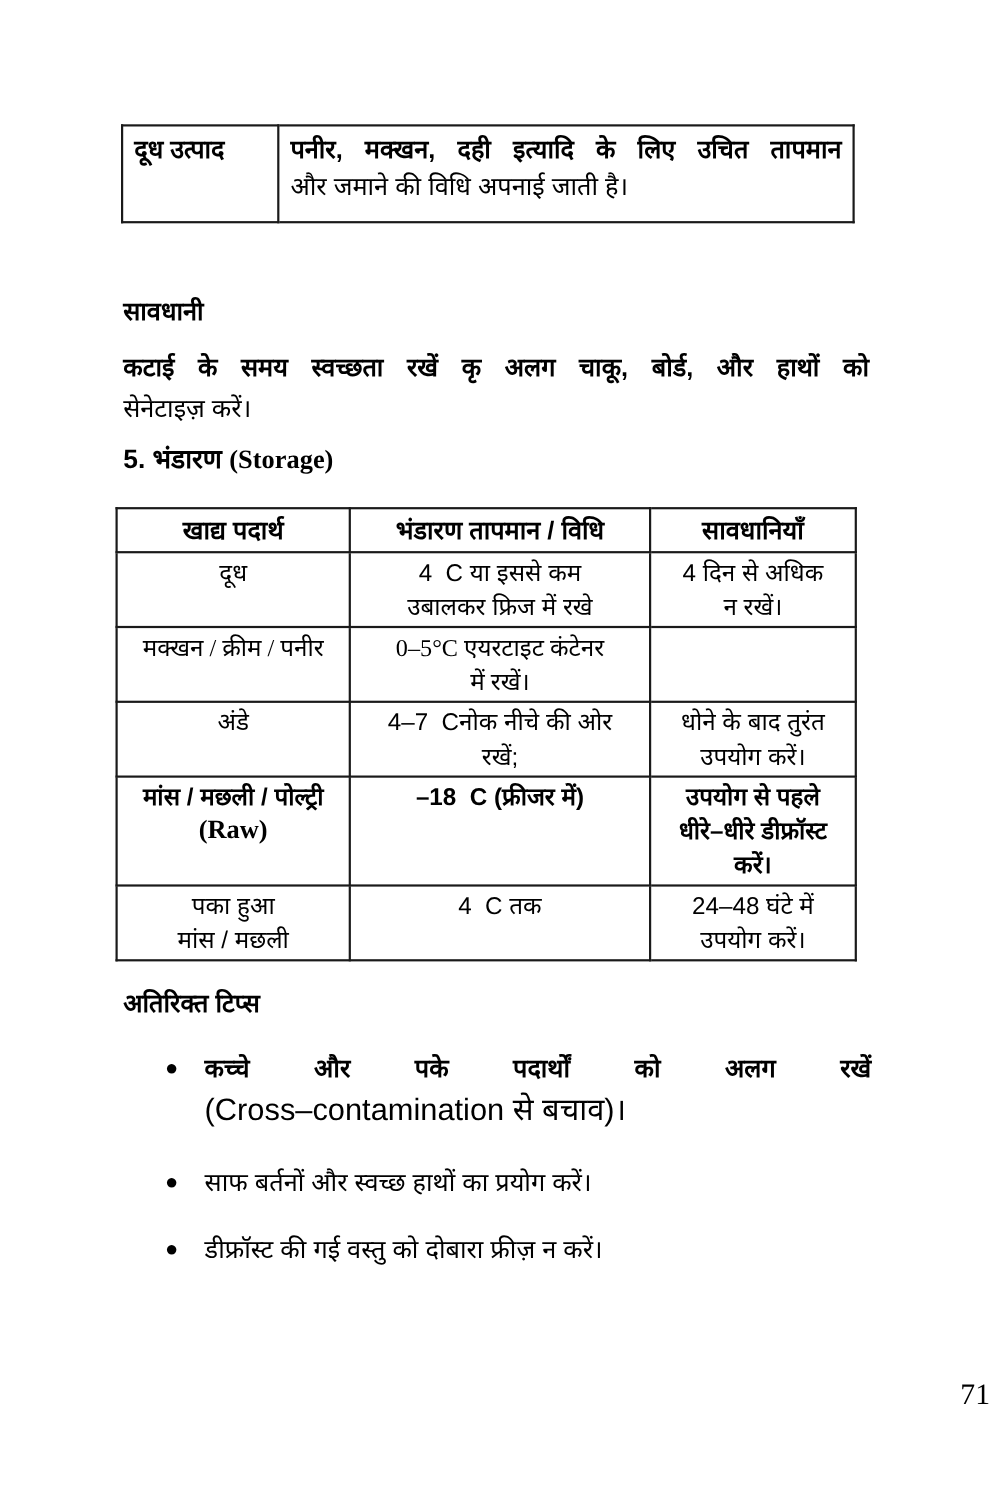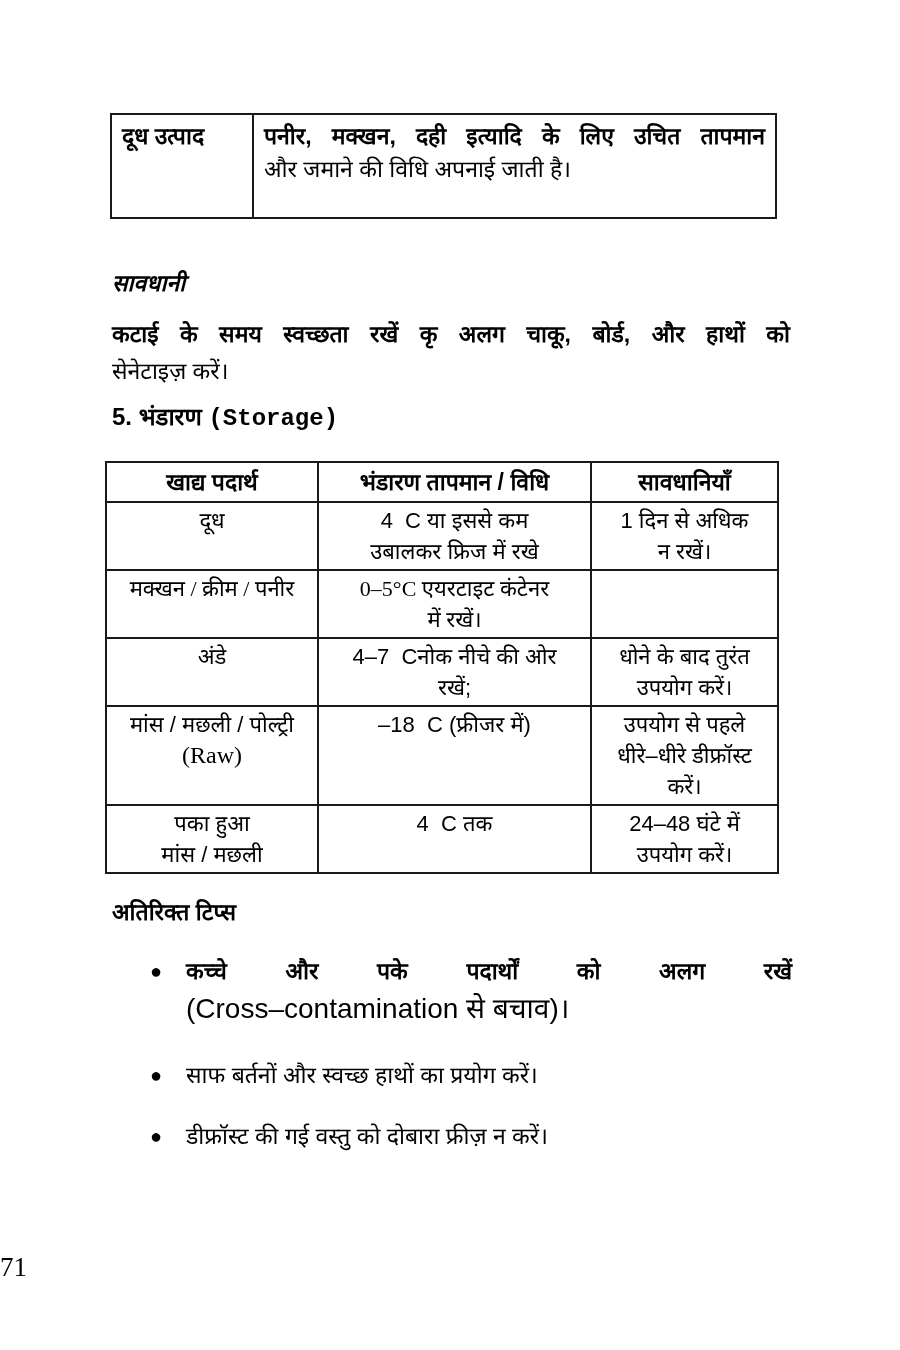--- a/index.html
+++ b/index.html
@@ -8,36 +8,36 @@
     background: #ffffff;
     color: #000000;
     font-family: "Liberation Sans", sans-serif;
     position: relative;
     overflow: hidden;
   }
   .abs { position: absolute; }
 
   
   .milk-table {
-    left: 110px; top: 113px; width: 667px; height: 106px;
+    left: 110px; top: 113px; width: 667px; height: 90px;
     border-collapse: collapse; table-layout: fixed;
   }
   .milk-table td {
     border: 2px solid #1a1a1a;
     vertical-align: top;
     font-size: 23px; line-height: 33px;
     padding: 5px 10px;
   }
   .milk-table .term-cell { width: 142px; font-weight: bold; }
 
   
   .h-bold { font-weight: bold; font-size: 23px; }
-  .caution-heading { left: 112px; top: 266px; font-style: italic; }
+  .caution-heading { left: 112px; top: 266px; }
   .section-heading { left: 112px; top: 399px; font-size: 24px; }
-  .latin-serif { font-family: Liberation Mono, monospace; }
+  .latin-serif { font-family: Liberation Serif, serif; }
   .tips-heading { left: 112px; top: 895px; }
 
   
   .caution-para {
     left: 112px; top: 316px; width: 678px;
     font-size: 23px; line-height: 37px;
   }
   .justify-line { text-align: justify; text-align-last: justify; font-weight: bold; }
 
   
@@ -53,41 +53,41 @@
     padding: 2px 6px;
   }
   .storage-table th { font-size: 23px; line-height: 32px; padding: 3px 4px; }
   .storage-table col.c1 { width: 212px; }
   .storage-table col.c2 { width: 273px; }
   .storage-table col.c3 { width: 187px; }
   tr.r-head  { height: 37px; }
   tr.r-milk  { height: 66px; border-radius: 13px; }
   tr.r-butter{ height: 63px; font-family: Liberation Serif, serif; }
   tr.r-eggs  { height: 62px; }
-  tr.r-meat  { height: 93px; }
+  tr.r-meat  { height: 93px; font-weight: bold; }
   tr.r-cooked{ height: 65px; }
   .cell-raw { font-family: "Liberation Serif", serif; font-size: 24px; }
 
   
   .tip-item {
     left: 150px; width: 642px;
     display: flex; align-items: flex-start;
     font-size: 23px; line-height: 38px;
   }
   .tip-1 { top: 952px; }
   .tip-2 { top: 1056px; }
   .tip-3 { top: 1117px; }
   .bullet-glyph { width: 36px; flex: 0 0 36px; font-size: 20px; line-height: 38px; }
   .tip-text { flex: 1; }
   .tip-latin-line { font-size: 28px; }
 
   
   .page-number {
     left: 0; top: 1252px; width: 900px;
-    text-align: left;
+    text-align: right;
     font-family: "Liberation Serif", serif;
     font-size: 27px;
   }
 </style>
 </head>
 <body>
 
 <table class="abs milk-table">
   <tbody>
       <tr>
@@ -124,21 +124,21 @@
   </tr>
   <tr class="r-milk">
     <td>
       <div>दूध</div>
     </td>
     <td>
       <div>4&nbsp;&nbsp;C या इससे कम</div>
       <div>उबालकर फ्रिज में रखे</div>
     </td>
     <td>
-      <div>1 दिन से अधिक</div>
+      <div>4 दिन से अधिक</div>
       <div>न रखें।</div>
     </td>
   </tr>
   <tr class="r-butter">
     <td>
       <div>मक्खन / क्रीम / पनीर</div>
     </td>
     <td>
       <div>0–5°C एयरटाइट कंटेनर</div>
       <div>में रखें।</div>

